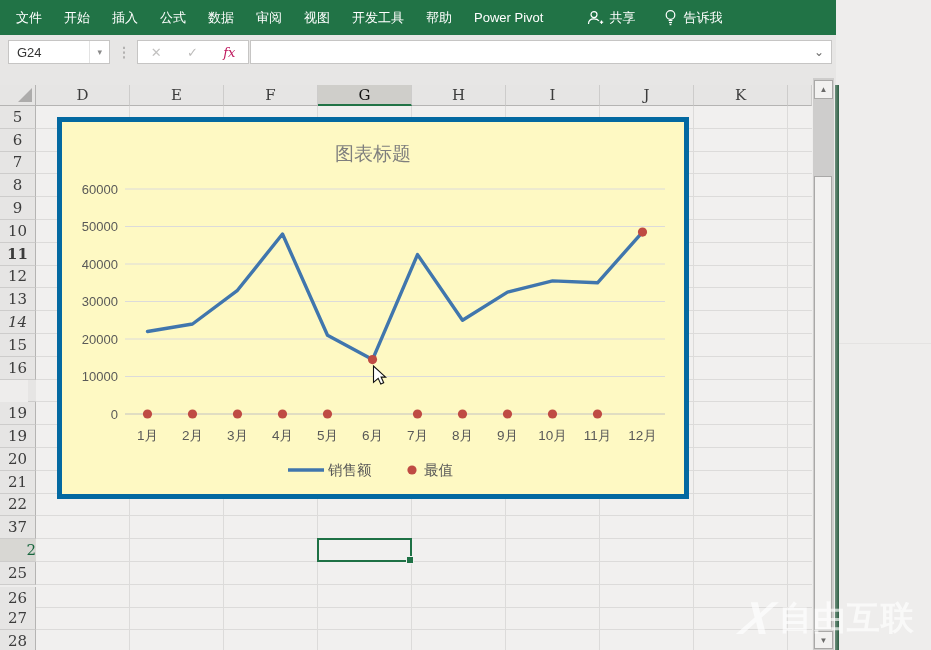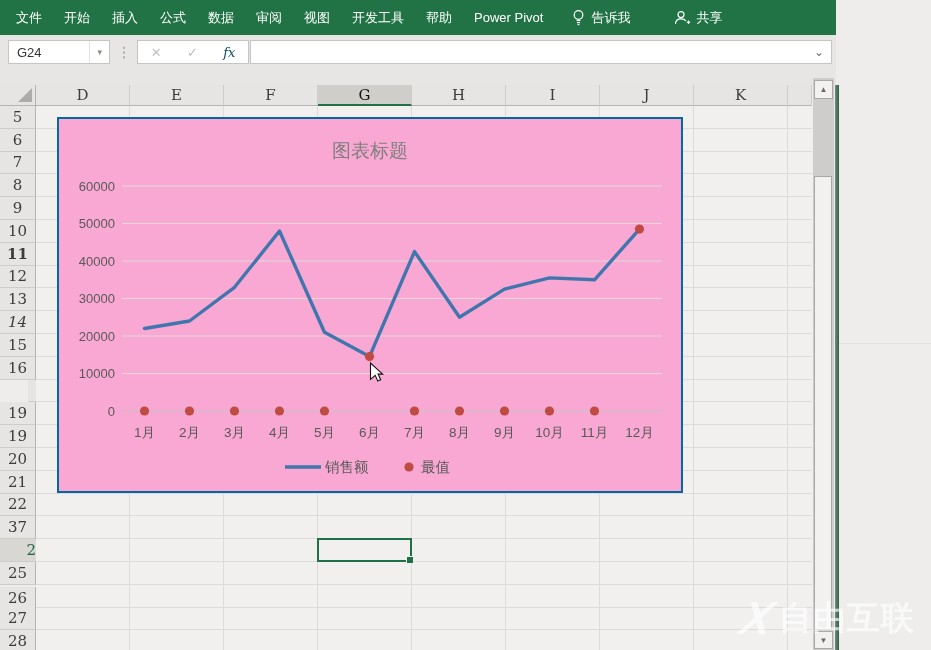--- a/index.html
+++ b/index.html
@@ -17,21 +17,21 @@
   .formula-row{position:absolute;left:0;top:35px;width:836px;height:50px;background:#e7e6e5;}
   .name-box{position:absolute;left:8px;top:5px;width:100px;height:22px;background:#ffffff;
             border:1px solid #c6c5c4;display:flex;align-items:center;font-size:13px;color:#333;}
   .name-box .nb-text{padding-left:8px;flex:1;}
   .name-box .nb-dd{color:#8a8a8a;font-size:9px;padding:0 7px;border-left:1px solid #e3e3e3;line-height:22px;}
   .fdots{position:absolute;left:117px;top:9px;color:#b3b2b1;font-size:14px;font-weight:bold;}
   .fx-box{position:absolute;left:137px;top:5px;width:110px;height:22px;background:#fff;border:1px solid #c6c5c4;
           display:flex;align-items:center;justify-content:space-around;font-size:13px;}
   .fx-cancel{color:#c3c2c1;}
   .fx-enter{color:#bdbcbb;}
-  .fx-fx{color:#0c4a6e;font-style:italic;font-family:"DejaVu Serif",serif;}
+  .fx-fx{color:#be185d;font-style:italic;font-family:"DejaVu Serif",serif;}
   .formula-input{position:absolute;left:250px;top:5px;width:580px;height:22px;background:#fff;
                  border:1px solid #c6c5c4;display:flex;align-items:center;justify-content:flex-end;}
   .formula-input .fi-dd{color:#6f6e6d;font-size:12px;padding-right:7px;}
 
   
   .corner{position:absolute;left:0;top:85px;width:36px;height:21px;background:#e6e5e4;
           border-right:1px solid #b5b4b3;border-bottom:1px solid #b5b4b3;box-sizing:border-box;}
   .corner .tri{position:absolute;right:3px;bottom:3px;width:14px;height:14px;background:#adacab;
                clip-path:polygon(100% 0,100% 100%,0 100%);}
   .colh{position:absolute;top:85px;height:21px;background:#e6e5e4;border-right:1px solid #cdcccb;
@@ -43,22 +43,22 @@
         font-family:"DejaVu Serif",serif;font-size:15px;color:#3c3c3c;}
   .rowh.sel{background:#d8d7d3;color:#17663d;border-right:2px solid #217346;padding-left:36px;}
 
   
   .cells{position:absolute;left:36px;top:106px;width:776px;height:544px;background:#f1f0ef;
          background-image:
            repeating-linear-gradient(to bottom,transparent 0 21.8px,#dcdbda 21.8px 22.8px),
            repeating-linear-gradient(to right,transparent 0 93px,#dcdbda 93px 94px);}
 
   
-  .chart{position:absolute;left:57px;top:117px;width:622px;height:372px;background:#f9a8d4;
-         border:2px solid #0369a1;box-sizing:content-box;}
+  .chart{position:absolute;left:57px;top:117px;width:622px;height:372px;background:#fef9c3;
+         border:5px solid #0369a1;box-sizing:content-box;}
 
   
   .selcell{position:absolute;left:317px;top:538px;width:95px;height:24px;border:2px solid #1e7145;box-sizing:border-box;}
   .selcell .handle{position:absolute;right:-4px;bottom:-4px;width:6px;height:6px;background:#1e7145;border:1px solid #f1f0ef;}
 
   
   .outside{position:absolute;left:836px;top:0;width:95px;height:650px;background:#eeedec;}
   .desk-line{position:absolute;left:836px;top:343px;width:95px;height:1px;background:#e4e3e2;}
   .win-edge{position:absolute;left:835px;top:85px;width:4px;height:565px;
             background:linear-gradient(to right,#6d8f7c,#2f5f46);}
@@ -88,37 +88,37 @@
       <span class="tab">文件</span>
       <span class="tab">开始</span>
       <span class="tab">插入</span>
       <span class="tab">公式</span>
       <span class="tab">数据</span>
       <span class="tab">审阅</span>
       <span class="tab">视图</span>
       <span class="tab">开发工具</span>
       <span class="tab">帮助</span>
       <span class="tab">Power Pivot</span>
+      <span class="tab icon-tab" style="margin-left: 22px;">
+        <svg width="17" height="16" viewBox="0 0 17 16">
+          <circle cx="7" cy="4.6" r="3" fill="none" stroke="#fff" stroke-width="1.2"></circle>
+          <path d="M1.5 14 C1.5 10.5 4 8.8 7 8.8 C9.2 8.8 11 9.6 12 11" fill="none" stroke="#fff" stroke-width="1.2"></path>
+          <line x1="12.8" y1="12.2" x2="16.2" y2="12.2" stroke="#fff" stroke-width="1.2"></line>
+          <line x1="14.5" y1="10.5" x2="14.5" y2="13.9" stroke="#fff" stroke-width="1.2"></line>
+        </svg>
+        <span>共享</span>
+      </span>
       <span class="tab icon-tab" style="margin-left: 6px;">
         <svg width="15" height="17" viewBox="0 0 15 17">
           <circle cx="7.5" cy="6" r="4.3" fill="none" stroke="#fff" stroke-width="1.2"></circle>
           <line x1="5.6" y1="11.5" x2="9.4" y2="11.5" stroke="#fff" stroke-width="1.2"></line>
           <line x1="6" y1="13.6" x2="9" y2="13.6" stroke="#fff" stroke-width="1.2"></line>
           <line x1="6.6" y1="15.6" x2="8.4" y2="15.6" stroke="#fff" stroke-width="1.2"></line>
         </svg>
         <span>告诉我</span>
-      </span>
-      <span class="tab icon-tab" style="margin-left: 22px;">
-        <svg width="17" height="16" viewBox="0 0 17 16">
-          <circle cx="7" cy="4.6" r="3" fill="none" stroke="#fff" stroke-width="1.2"></circle>
-          <path d="M1.5 14 C1.5 10.5 4 8.8 7 8.8 C9.2 8.8 11 9.6 12 11" fill="none" stroke="#fff" stroke-width="1.2"></path>
-          <line x1="12.8" y1="12.2" x2="16.2" y2="12.2" stroke="#fff" stroke-width="1.2"></line>
-          <line x1="14.5" y1="10.5" x2="14.5" y2="13.9" stroke="#fff" stroke-width="1.2"></line>
-        </svg>
-        <span>共享</span>
       </span>
     </div>
 
   <div class="formula-row">
     <div class="name-box">
       <span class="nb-text">G24</span>
       <span class="nb-dd">▾</span>
     </div>
     <div class="fdots">⋮</div>
     <div class="fx-box">

